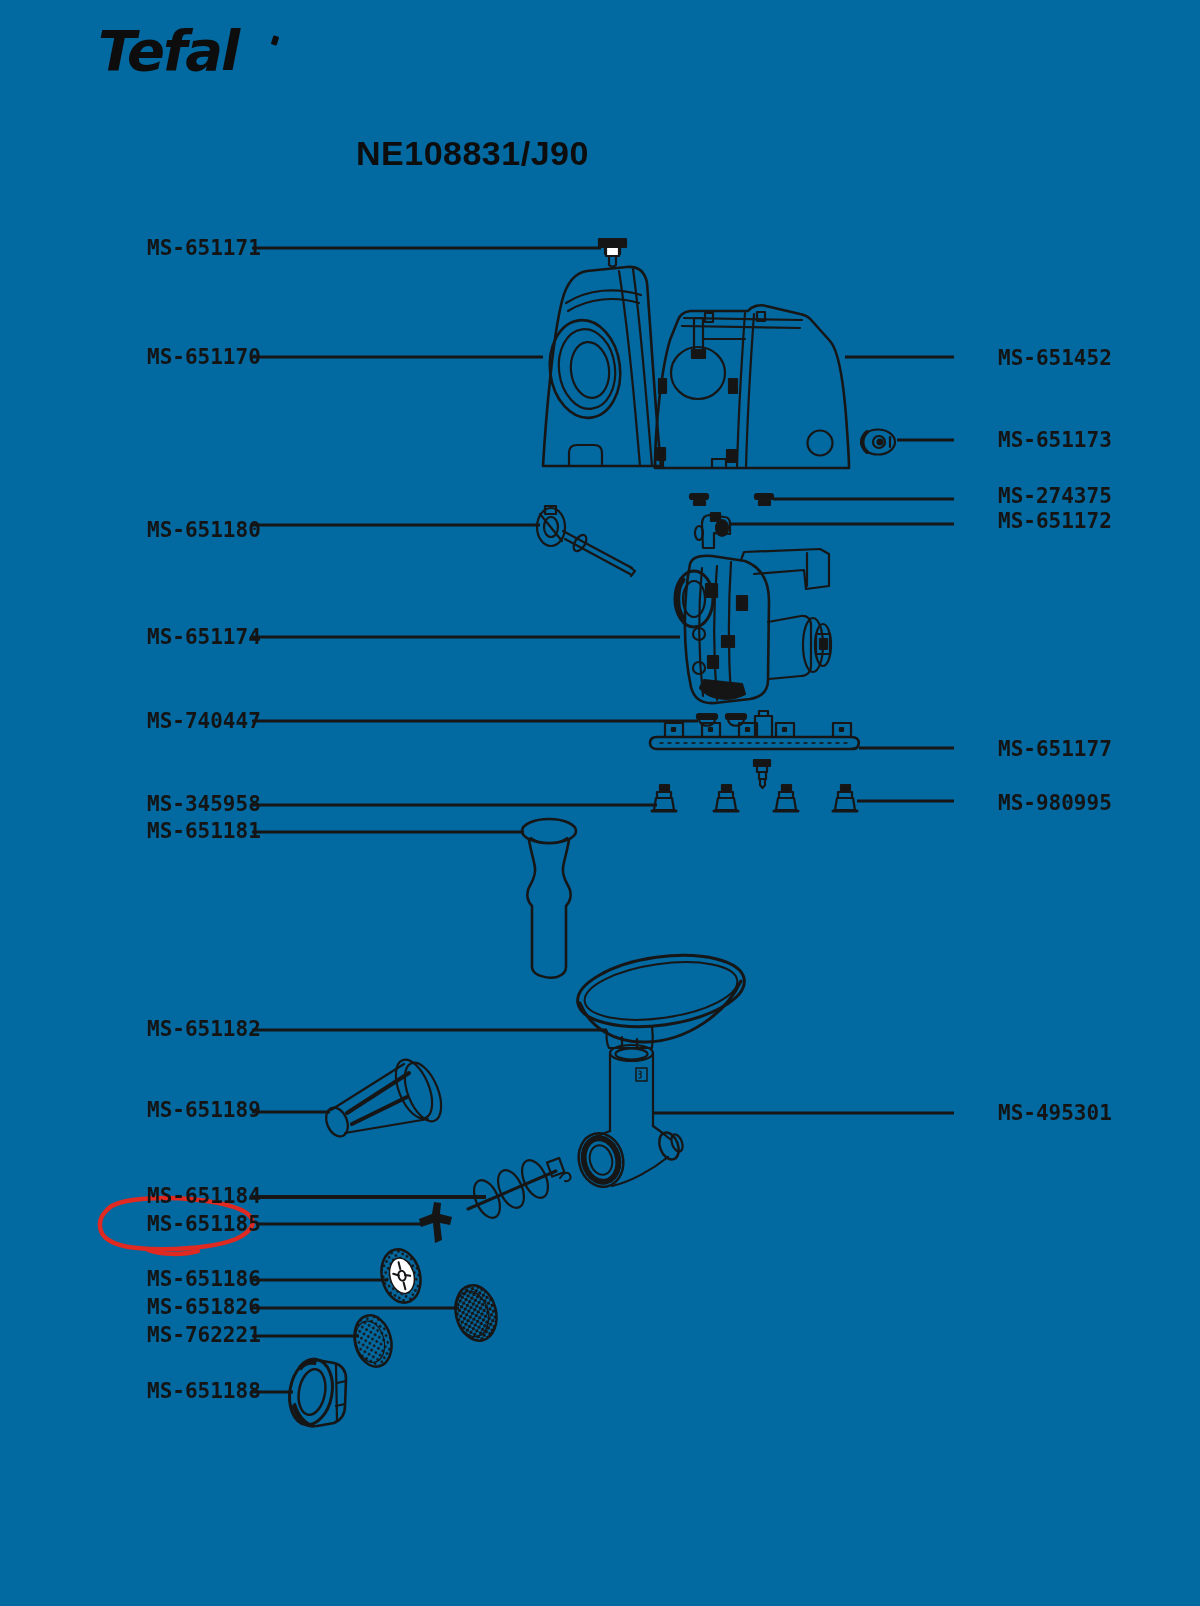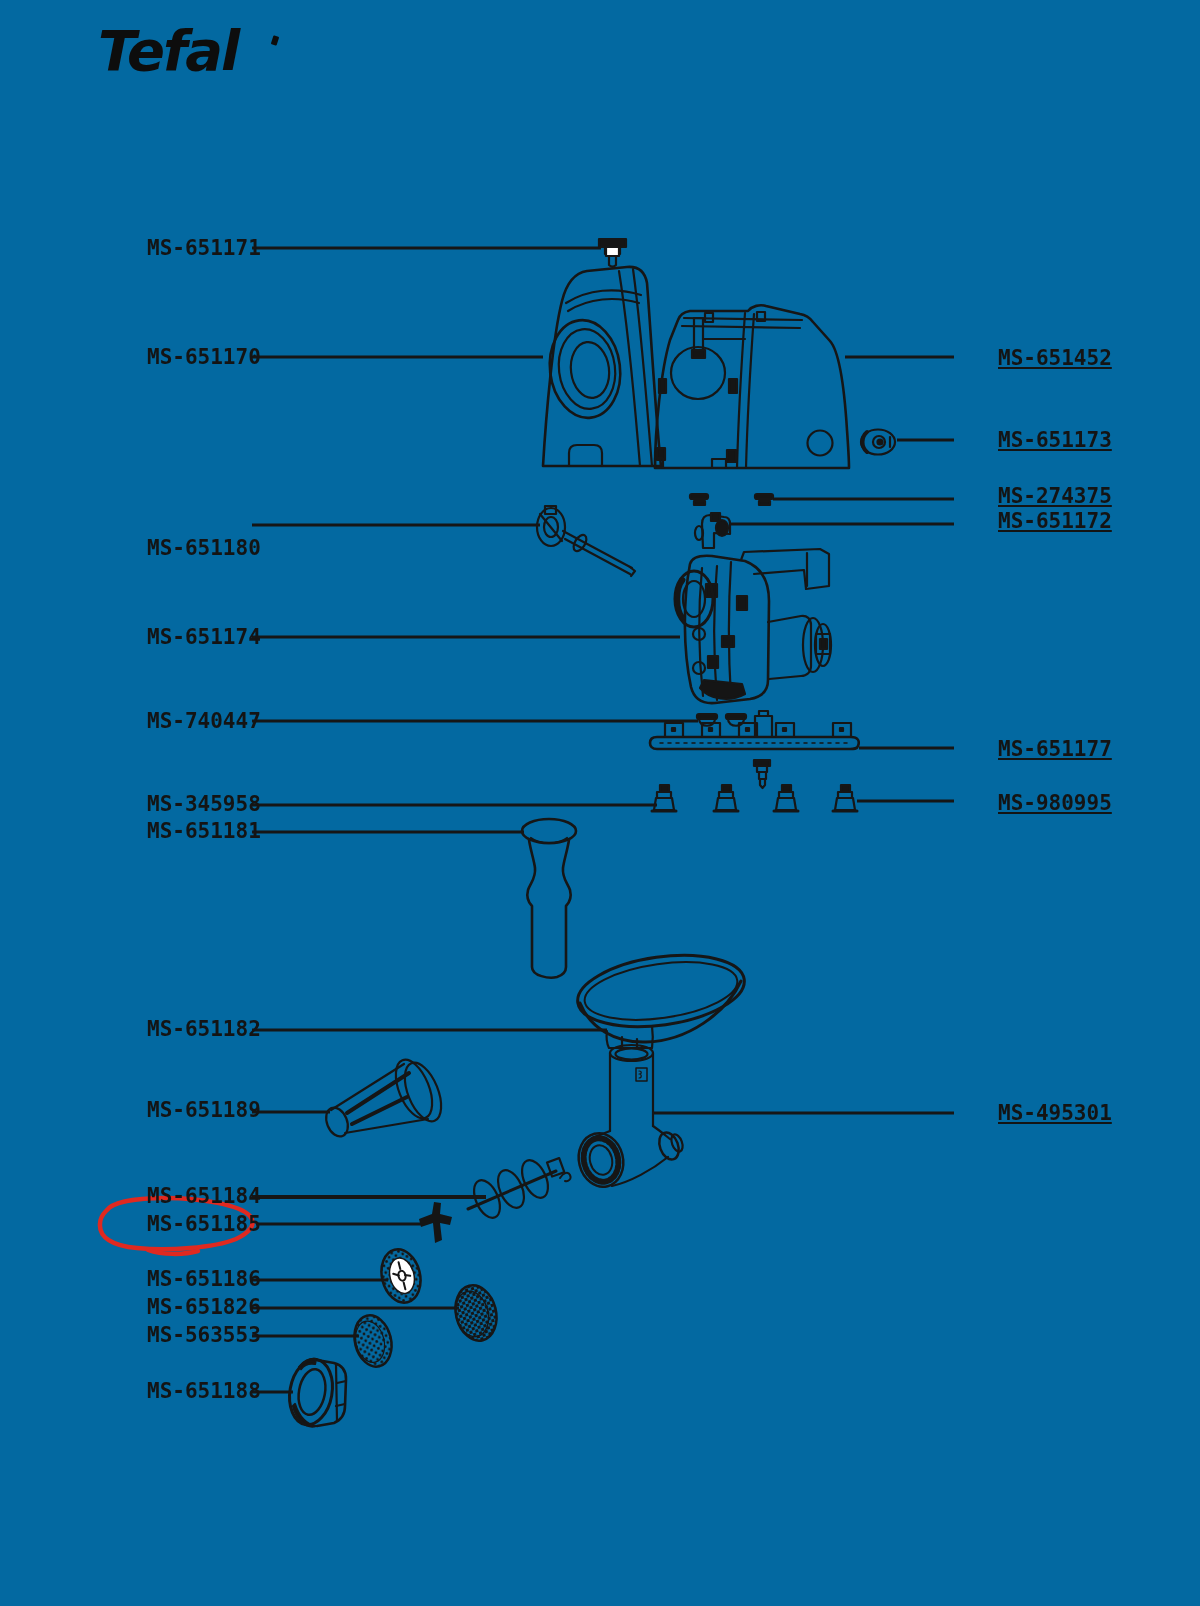--- a/index.html
+++ b/index.html
@@ -7,31 +7,32 @@
         font-family:"DejaVu Sans Mono", monospace;color:#151515;}
   .logo{position:absolute;left:98px;top:18px;font-family:"DejaVu Sans", sans-serif;
         font-weight:bold;font-style:italic;font-size:56px;letter-spacing:-2px;color:#0d0d0d;}
   .logo-mark{position:absolute;left:272px;top:36px;width:6px;height:9px;background:#0d0d0d;
         transform:rotate(18deg);border-radius:1px;}
   .title{position:absolute;left:356px;top:134px;margin:0;font-family:"Liberation Sans", sans-serif;
         font-weight:bold;font-size:34px;letter-spacing:0.5px;color:#0d0d0d;}
   .lbl{position:absolute;transform:translateY(-50%);font-weight:bold;font-size:21px;
         letter-spacing:0px;white-space:nowrap;color:#141414;padding-left:32px;}
   .lbl.left{left:115px;}
-  .lbl.right{left:966px;text-decoration:underline;}
+  .lbl.right{left:966px;}
   svg.art{position:absolute;left:0;top:0;}
   svg.art *{vector-effect:none;}
 </style>
 </head>
 <body>
 
 <div class="page">
 
   <div class="logo">Tefal</div>
   <div class="logo-mark"></div>
+  <h1 class="title">NE108831/J90</h1>
 
   <svg class="art" width="1200" height="1606" viewBox="0 0 1200 1606" fill="none" stroke="#161616" stroke-width="2.2" stroke-linejoin="round" stroke-linecap="round">
 
     <defs>
       <pattern id="holes-med" width="7" height="7" patternUnits="userSpaceOnUse">
         <circle cx="2" cy="2" r="1.4" fill="#151515" stroke="none"></circle>
         <circle cx="5.5" cy="5.5" r="1.4" fill="#151515" stroke="none"></circle>
       </pattern>
       <pattern id="holes-dense" width="6" height="6" patternUnits="userSpaceOnUse">
         <circle cx="1.5" cy="1.5" r="1.8" fill="#151515" stroke="none"></circle>
@@ -299,32 +300,32 @@
     </g>
 
     <g>
       <path d="M106,1211 C112,1202 136,1198 165,1198 C202,1198 240,1205 250,1216 C257,1224 249,1233 236,1239 C214,1248 168,1251 137,1248 C112,1246 99,1237 100,1224 C100,1219 102,1215 106,1211 Z" stroke="#e02920" stroke-width="4.5"></path>
       <path d="M148,1250 C162,1255 184,1255 198,1251" stroke="#e02920" stroke-width="4.5"></path>
     </g>
   </svg>
 
   <div class="lbl left" style="top:248px">MS-651171</div>
   <div class="lbl left" style="top:357px">MS-651170</div>
-  <div class="lbl left" style="top:548px">MS-651180</div>
+  <div class="lbl left" style="top:530px">MS-651180</div>
   <div class="lbl left" style="top:637px">MS-651174</div>
   <div class="lbl left" style="top:721px">MS-740447</div>
   <div class="lbl left" style="top:804px">MS-345958</div>
   <div class="lbl left" style="top:831px">MS-651181</div>
   <div class="lbl left" style="top:1029px">MS-651182</div>
   <div class="lbl left" style="top:1110px">MS-651189</div>
   <div class="lbl left" style="top:1196px">MS-651184</div>
   <div class="lbl left" style="top:1224px">MS-651185</div>
   <div class="lbl left" style="top:1279px">MS-651186</div>
   <div class="lbl left" style="top:1307px">MS-651826</div>
-  <div class="lbl left" style="top:1335px">MS-563553</div>
+  <div class="lbl left" style="top:1335px">MS-762221</div>
   <div class="lbl left" style="top:1391px">MS-651188</div>
 
   <div class="lbl right" style="top:358px">MS-651452</div>
   <div class="lbl right" style="top:440px">MS-651173</div>
   <div class="lbl right" style="top:496px">MS-274375</div>
   <div class="lbl right" style="top:521px">MS-651172</div>
   <div class="lbl right" style="top:749px">MS-651177</div>
   <div class="lbl right" style="top:803px">MS-980995</div>
   <div class="lbl right" style="top:1113px">MS-495301</div>
 

